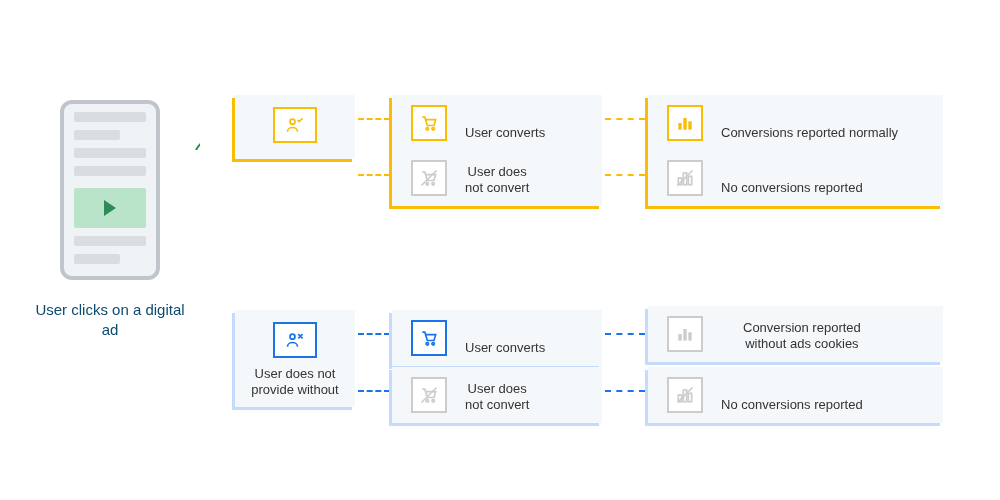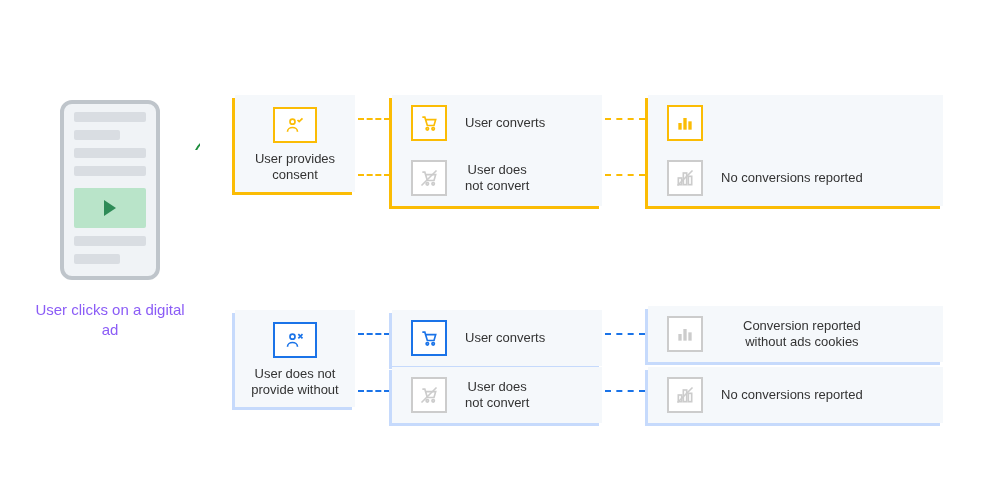--- a/index.html
+++ b/index.html
@@ -2,23 +2,23 @@
 <html><head>
 <meta charset="utf-8">
 <style>
   * { box-sizing: border-box; margin: 0; padding: 0; }
   body { font-family: Arial, sans-serif; background: #fff; width: 1000px; height: 500px; position: relative; font-size: 13px; color: #333; }
   .phone { position: absolute; left: 60px; top: 100px; width: 100px; height: 180px; border: 4px solid #bfc5cb; border-radius: 12px; background: #f0f3f6; }
   .phone .bar { height: 10px; background: #d9dde2; margin: 8px 10px 0 10px; border-radius: 2px; }
   .phone .bar.short { width: 50%; }
   .phone .video { height: 40px; background: #b9e4c9; margin: 12px 10px 0 10px; border-radius: 2px; display:flex; align-items:center; justify-content:center; }
   .phone .video::after { content:""; display:block; width:0; height:0; border-left:12px solid #2e8b57; border-top:8px solid transparent; border-bottom:8px solid transparent; }
-  .caption { position:absolute; left:30px; top:300px; width:160px; text-align:center; color:#8b5cf6; font-size:15px; line-height:1.3; }
+  .caption { position:absolute; left:30px; top:300px; width:160px; text-align:center; color:#0c4a6e; font-size:15px; line-height:1.3; }
   .brace { position:absolute; left:180px; top:130px; }
-  .card { position:absolute; background:#f5f8fb; padding:10px 16px; display:flex; align-items:center; gap:18px; border-left:3px solid transparent; }
+  .card { position:absolute; background:#f5f8fb; padding:10px 16px; display:flex; align-items:flex-end; gap:18px; border-left:3px solid transparent; }
   .yellow { box-shadow: -3px 3px 0 #fbbc04; }
   .blue { box-shadow: -3px 3px 0 #c6dafc; }
   .icon { width:36px; height:36px; border:2px solid; display:flex; align-items:center; justify-content:center; background:#fff; flex-shrink:0; }
   .icon.y { border-color:#fbbc04; color:#fbbc04; }
   .icon.b { border-color:#1a73e8; color:#1a73e8; }
   .icon.g { border-color:#ccc; color:#ccc; }
   .vcard { position:absolute; background:#f5f8fb; padding:12px 16px 8px 16px; text-align:center; width:120px; }
   .vcard .icon { margin: 0 auto 8px auto; width:44px; height:36px; }
   .cardtxt { text-align:center; line-height:1.25; }
   .dots { position:absolute; border-top:2px dashed; height:0; }
@@ -45,21 +45,20 @@
 </svg>
 
 <div class="vcard yellow" style="left:235px; top:95px;">
   <div class="icon y">
       <svg viewBox="0 0 24 24" fill="none" stroke="currentColor" stroke-width="2">
         <circle cx="9" cy="8" r="3"></circle>
         <path d="M3 20c0-3 3-5 6-5s6 2 6 5"></path>
         <path d="M15 6l2 2 4-4"></path>
       </svg>
     </div>
-  <div class="cardtxt">User provides consent</div>
 </div>
 
 <div class="dots y" style="left:358px; top:118px; width:32px;"></div>
 <div class="card yellow" style="left:392px; top:95px; width:210px;">
   <div class="icon y">
       <svg viewBox="0 0 24 24" fill="none" stroke="currentColor" stroke-width="2">
         <path d="M4 5h3l3 10h8l2-7H8"></path>
         <circle cx="10" cy="19" r="1.5"></circle>
         <circle cx="17" cy="19" r="1.5"></circle>
       </svg>
@@ -69,20 +68,21 @@
 
 <div class="dots y" style="left:605px; top:118px; width:40px;"></div>
 <div class="card yellow" style="left:648px; top:95px; width:295px;">
   <div class="icon y">
       <svg viewBox="0 0 24 24" fill="currentColor">
         <rect x="4" y="12" width="4" height="8"></rect>
         <rect x="10" y="6" width="4" height="14"></rect>
         <rect x="16" y="10" width="4" height="10"></rect>
       </svg>
     </div>
+  <div class="cardtxt">Conversions reported normally</div>
 </div>
 
 <div class="dots y" style="left:358px; top:174px; width:32px;"></div>
 <div class="card yellow" style="left:392px; top:150px; width:210px;">
   <div class="icon g">
       <svg viewBox="0 0 24 24" fill="none" stroke="currentColor" stroke-width="2">
         <path d="M4 5h3l3 10h8l2-7H8"></path>
         <circle cx="10" cy="19" r="1.5"></circle>
         <circle cx="17" cy="19" r="1.5"></circle>
         <line x1="3" y1="21" x2="21" y2="3"></line>

